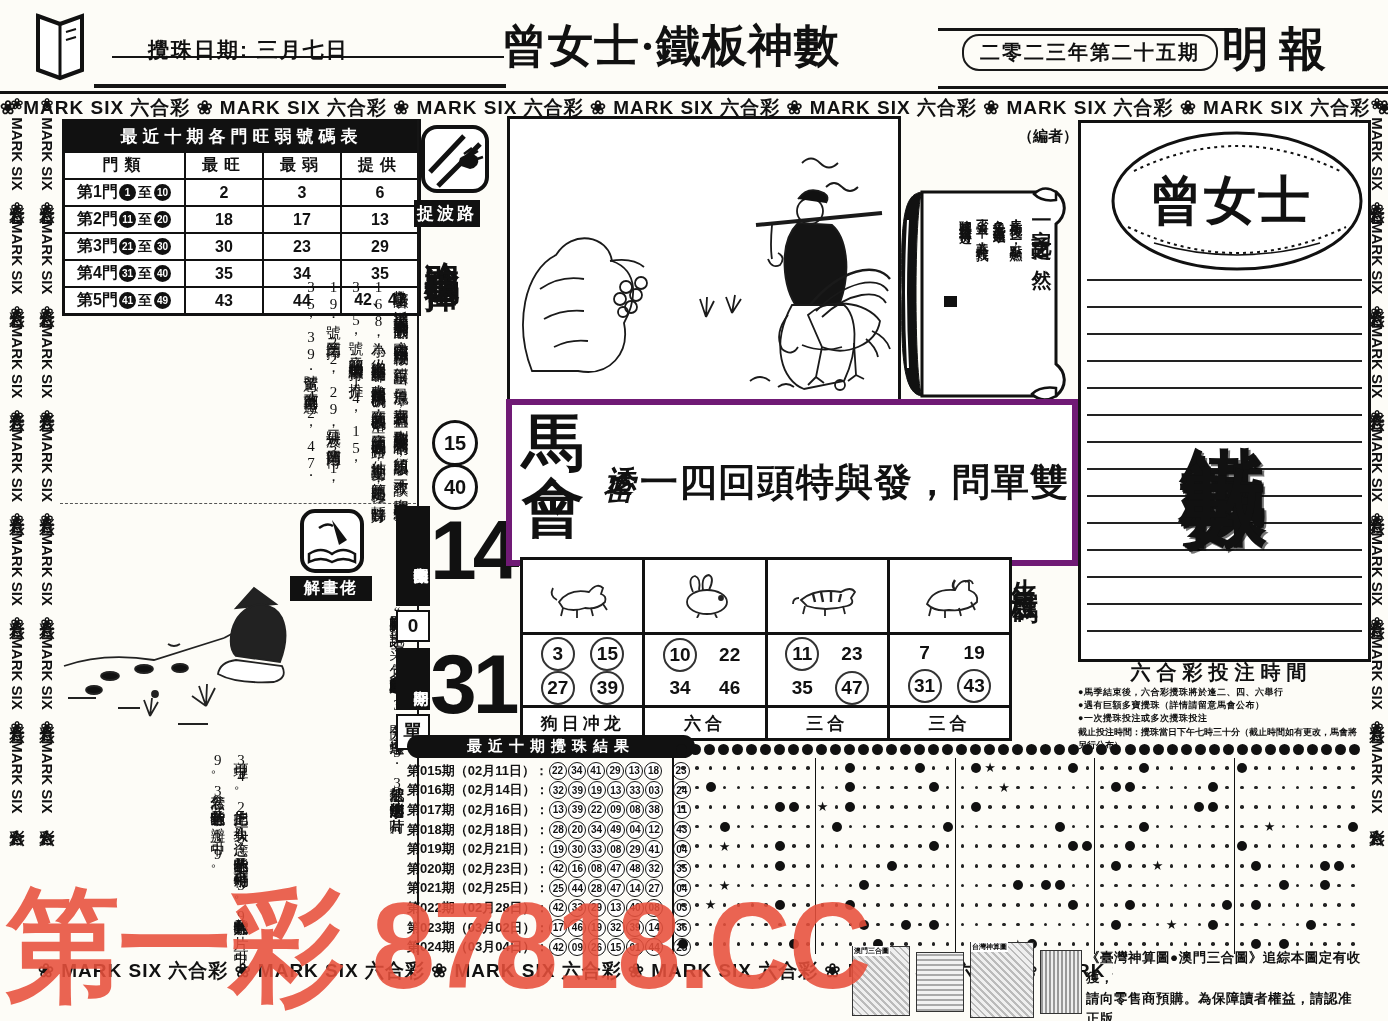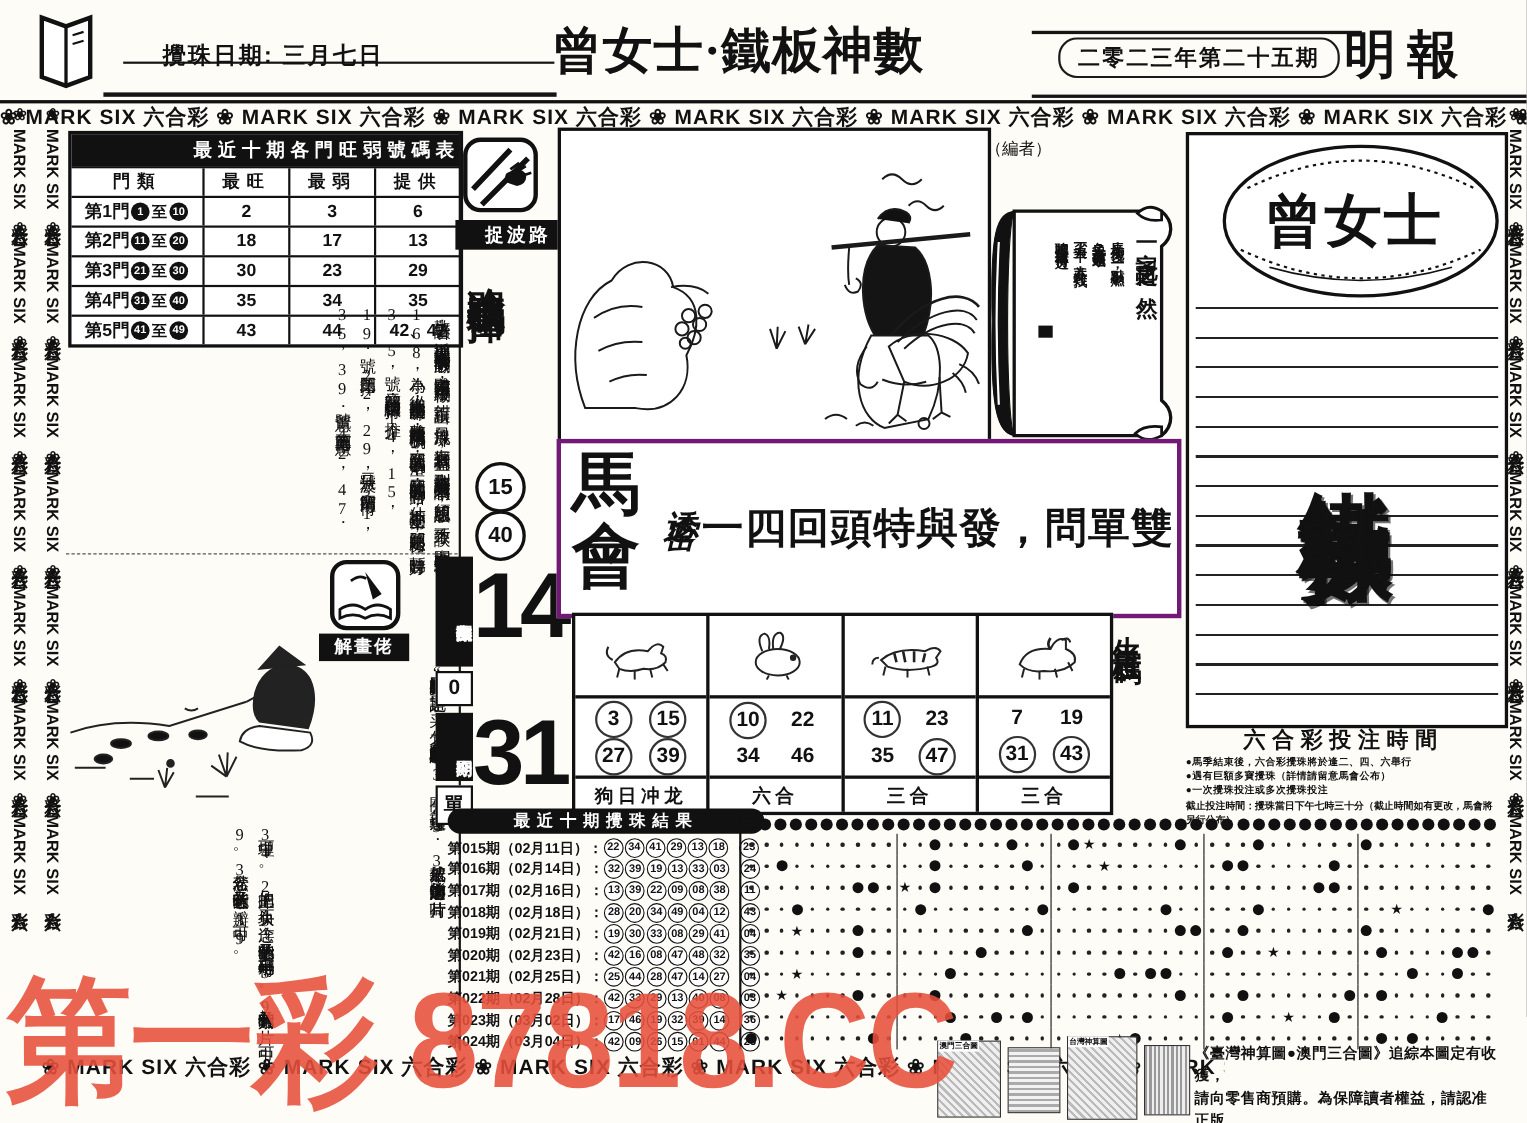--- a/index.html
+++ b/index.html
@@ -21,35 +21,35 @@
   .ms-strip{font:800 19px "Liberation Sans",sans-serif;letter-spacing:1px;white-space:nowrap;overflow:hidden;}
   .ms-top{left:0;top:91px;width:1388px;height:27px;line-height:27px;border-top:3px solid #111;}
   .ms-bottom{left:38px;top:956px;width:1075px;height:30px;line-height:30px;}
   .ms-vert{writing-mode:vertical-rl;font:800 15px "Liberation Sans",sans-serif;overflow:hidden;}
   .ms-left-a{left:0;top:95px;width:26px;height:890px;}
   .ms-left-b{left:28px;top:95px;width:28px;height:890px;}
   .ms-right{left:1358px;top:95px;width:28px;height:915px;}
 
   
   .hc-table{left:62px;top:119px;width:353px;border:3px solid #111;background:#fff;}
-  .hc-title{background:#111;color:#fff;text-align:right;font:700 17px "Liberation Serif",serif;
+  .hc-title{background:#111;color:#fff;text-align:center;font:700 17px "Liberation Serif",serif;
             letter-spacing:5px;padding:3px 0;}
   .hc-row{display:flex;border-top:2px solid #111;}
   .hc-head .hc-cell{font-weight:700;letter-spacing:6px;}
   .hc-cell{border-left:2px solid #111;flex:0 0 76px;text-align:center;font:700 16px "Liberation Sans",sans-serif;
            padding:2px 0;display:flex;align-items:center;justify-content:center;}
   .hc-cell:first-child{border-left:none;flex:0 0 119px;}
   .gdot{display:inline-block;width:17px;height:17px;border-radius:50%;background:#111;color:#fff;
         font:700 10px "Liberation Sans",sans-serif;line-height:17px;text-align:center;margin:0 1px;}
   .zhi{font-size:14px;margin:0 1px;}
 
   
   .catch-icon{left:420px;top:124px;}
-  .catch-badge{left:414px;top:200px;width:82px;background:#111;color:#fff;text-align:center;
-               font:700 17px "Liberation Serif",serif;letter-spacing:3px;padding:2px 16px;}
+  .catch-badge{left:414px;top:200px;width:66px;background:#111;color:#fff;text-align:center;
+               font:700 17px "Liberation Serif",serif;letter-spacing:3px;padding:2px 0;}
   .cold-title{left:424px;top:234px;height:268px;font-size:35px;font-weight:900;letter-spacing:3px;line-height:1;}
   .cold-num{left:432px;width:40px;height:40px;border:3px solid #111;border-radius:50%;
             font:900 20px "Liberation Sans",sans-serif;display:flex;align-items:center;justify-content:center;background:#fff;}
   .cold-num1{top:420px;} .cold-num2{top:464px;}
 
   
   .notice{left:64px;top:279px;width:348px;height:222px;font-size:15px;line-height:1.5;letter-spacing:1px;}
   .dashrule{left:60px;top:503px;width:356px;height:0;border-top:1px dashed #555;}
   .interp-icon{left:299px;top:508px;}
   .interp-badge{left:290px;top:576px;width:82px;background:#111;color:#fff;text-align:center;
@@ -66,28 +66,28 @@
             font:700 19px "Liberation Sans",sans-serif;padding:3px 0;}
   .stat-v1{top:610px;} .stat-v2{top:714px;}
   .big-num{left:430px;width:80px;font:900 84px "Liberation Sans",sans-serif;line-height:1;letter-spacing:-4px;}
   .big-n1{top:508px;} .big-n2{top:642px;}
 
   
   .illus-box{left:507px;top:116px;width:388px;height:285px;border:3px solid #111;background:#fff;}
 
   
   .editor-note{left:896px;top:126px;width:182px;font:900 17px "Liberation Serif",serif;line-height:1.4;}
-  .editor-sig{text-align:left;font-weight:400;font-size:15px;}
+  .editor-sig{text-align:right;font-weight:700;font-size:15px;}
   .scroll-wrap{left:888px;top:180px;width:200px;height:228px;}
   .scroll-text{position:absolute;left:50px;top:30px;right:34px;bottom:30px;writing-mode:vertical-rl;text-orientation:upright;}
   .scroll-title{font-size:20px;font-weight:900;letter-spacing:4px;line-height:1.2;margin-left:6px;}
   .scroll-line{font-size:12.5px;font-weight:700;letter-spacing:2px;line-height:1.35;}
 
   
-  .tip-banner{left:506px;top:399px;width:560px;height:155px;border:4px solid #701a75;background:#fff;}
+  .tip-banner{left:506px;top:399px;width:560px;height:155px;border:6px solid #701a75;background:#fff;}
   .tip-brand-big{position:absolute;left:10px;top:6px;width:72px;font-size:62px;font-weight:900;line-height:1.05;}
   .tip-brand-small{position:absolute;left:86px;top:36px;font-size:30px;font-weight:700;font-style:italic;
                    writing-mode:vertical-rl;text-orientation:upright;letter-spacing:6px;}
   .tip-lines{position:absolute;left:128px;top:8px;right:8px;bottom:8px;display:flex;flex-direction:column;justify-content:space-around;}
   .tip-line{font-size:38px;font-weight:900;letter-spacing:1px;white-space:nowrap;}
 
   
   .zo-table{left:520px;top:557px;width:486px;height:178px;border:3px solid #111;display:flex;background:#fff;}
   .zo-col{flex:1;display:flex;flex-direction:column;border-right:3px solid #111;}
   .zo-col:last-child{border-right:none;}

